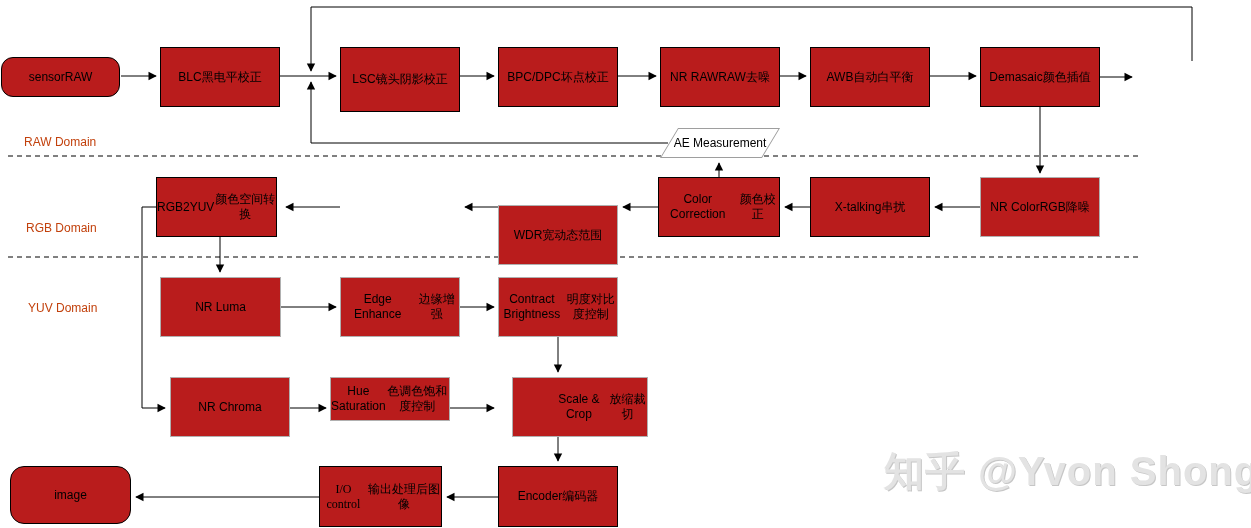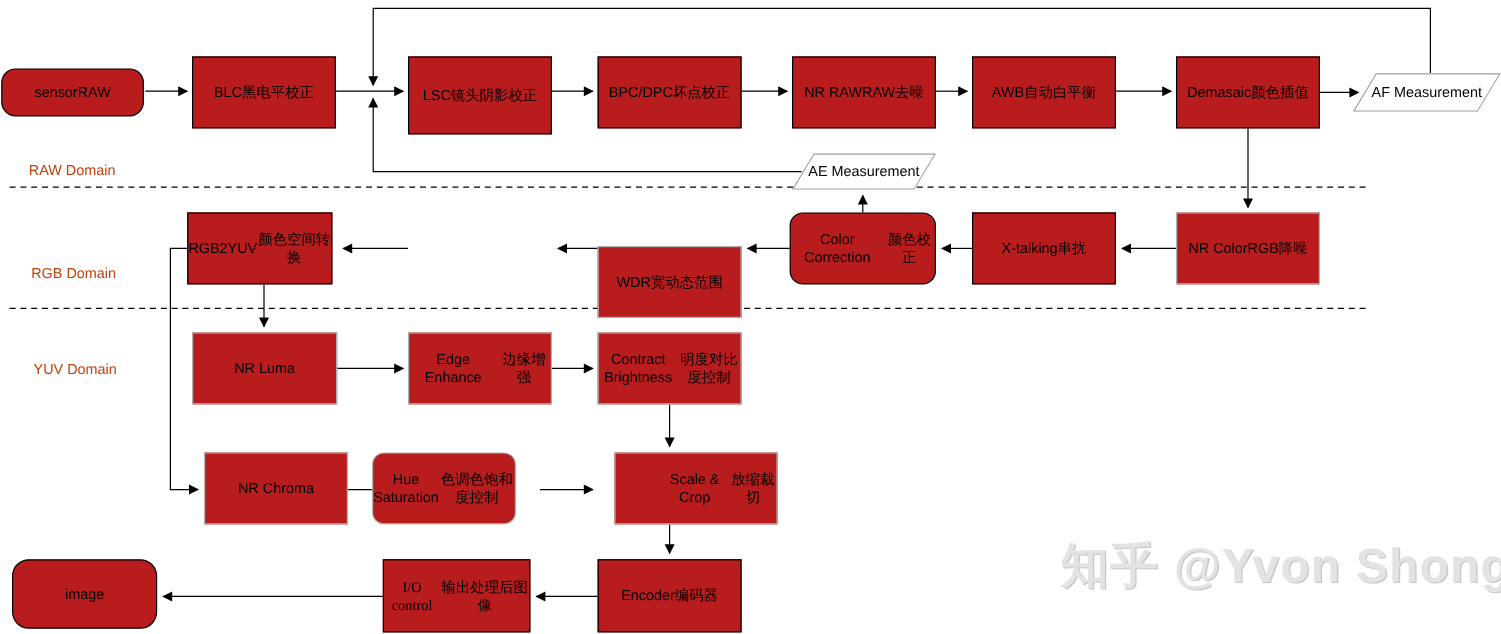--- a/index.html
+++ b/index.html
@@ -115,36 +115,33 @@
     <span>自动白平衡</span>
   </div>
   <div class="node" style="left:660px;top:47px;width:120px;height:60px;">
     <span>NR RAW</span>
     <span>RAW去噪</span>
   </div>
   <div class="node" style="left:980px;top:47px;width:120px;height:60px;">
     <span>Demasaic</span>
     <span>颜色插值</span>
   </div>
-  <div class="para" style="left:1137px;top:61px;width:104px;height:32px;">
-    <span>AF Measurement</span>
-  </div>
   <div class="para" style="left:669px;top:128px;width:102px;height:30px;">
     <span>AE Measurement</span>
   </div>
 
   <div class="node" style="left:156px;top:177px;width:121px;height:60px;">
     <span>RGB2YUV</span>
     <span>颜色空间转换</span>
   </div>
   <div class="node gray" style="left:498px;top:177px;width:120px;height:60px;margin-top:28px;">
     <span>WDR</span>
     <span>宽动态范围</span>
   </div>
-  <div class="node" style="left:658px;top:177px;width:122px;height:60px;border-radius:11px;">
+  <div class="node" style="left:658px;top:177px;width:122px;height:60px;">
     <span>Color Correction</span>
     <span>颜色校正</span>
   </div>
   <div class="node" style="left:810px;top:177px;width:120px;height:60px;">
     <span>X-talking</span>
     <span>串扰</span>
   </div>
   <div class="node gray" style="left:980px;top:177px;width:120px;height:60px;">
     <span>NR Color</span>
     <span>RGB降噪</span>
@@ -157,21 +154,21 @@
     <span>Edge Enhance</span>
     <span>边缘增强</span>
   </div>
   <div class="node gray" style="left:498px;top:277px;width:120px;height:60px;">
     <span>Contract Brightness</span>
     <span>明度对比度控制</span>
   </div>
   <div class="node gray" style="left:170px;top:377px;width:120px;height:60px;">
     <span>NR Chroma</span>
   </div>
-  <div class="node gray" style="left:310px;top:377px;width:120px;height:60px;border-radius:10px;">
+  <div class="node gray" style="left:330px;top:377px;width:120px;height:44px;">
     <span>Hue Saturation</span>
     <span>色调色饱和度控制</span>
   </div>
   <div class="node gray" style="left:512px;top:377px;width:136px;height:60px;padding-left:37px;">
     <span>Scale &amp; Crop</span>
     <span>放缩裁切</span>
   </div>
 
   <div class="node rounded" style="left:10px;top:466px;width:121px;height:58px;border-radius:14px;">
     <span>image</span>

